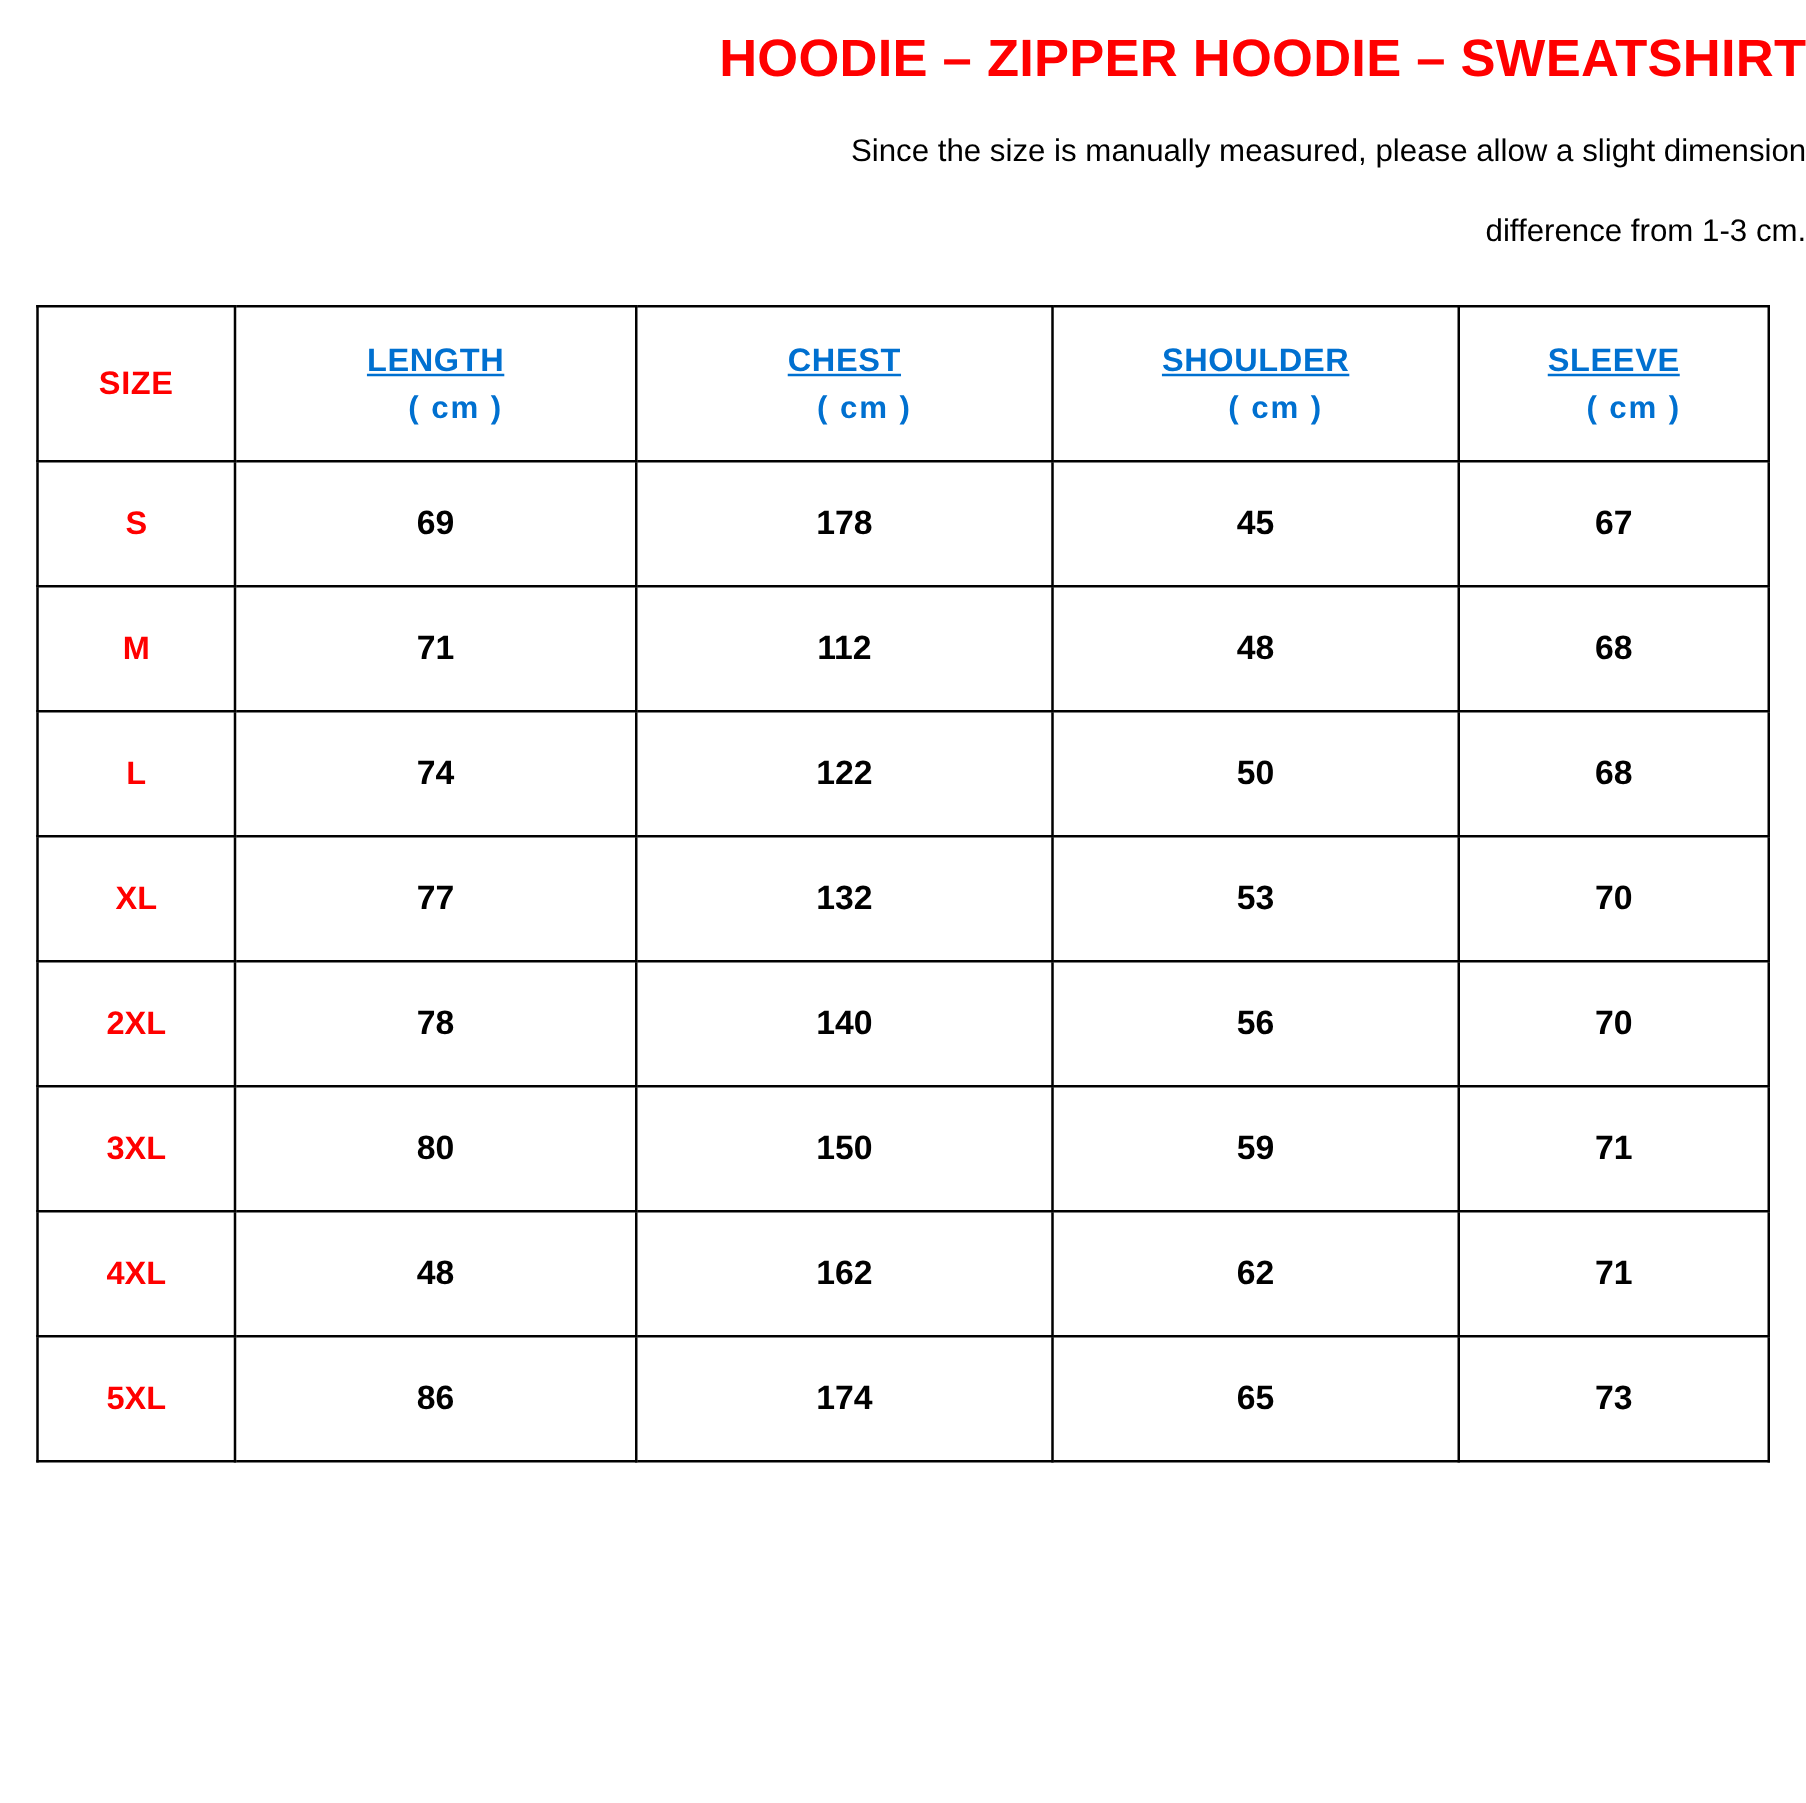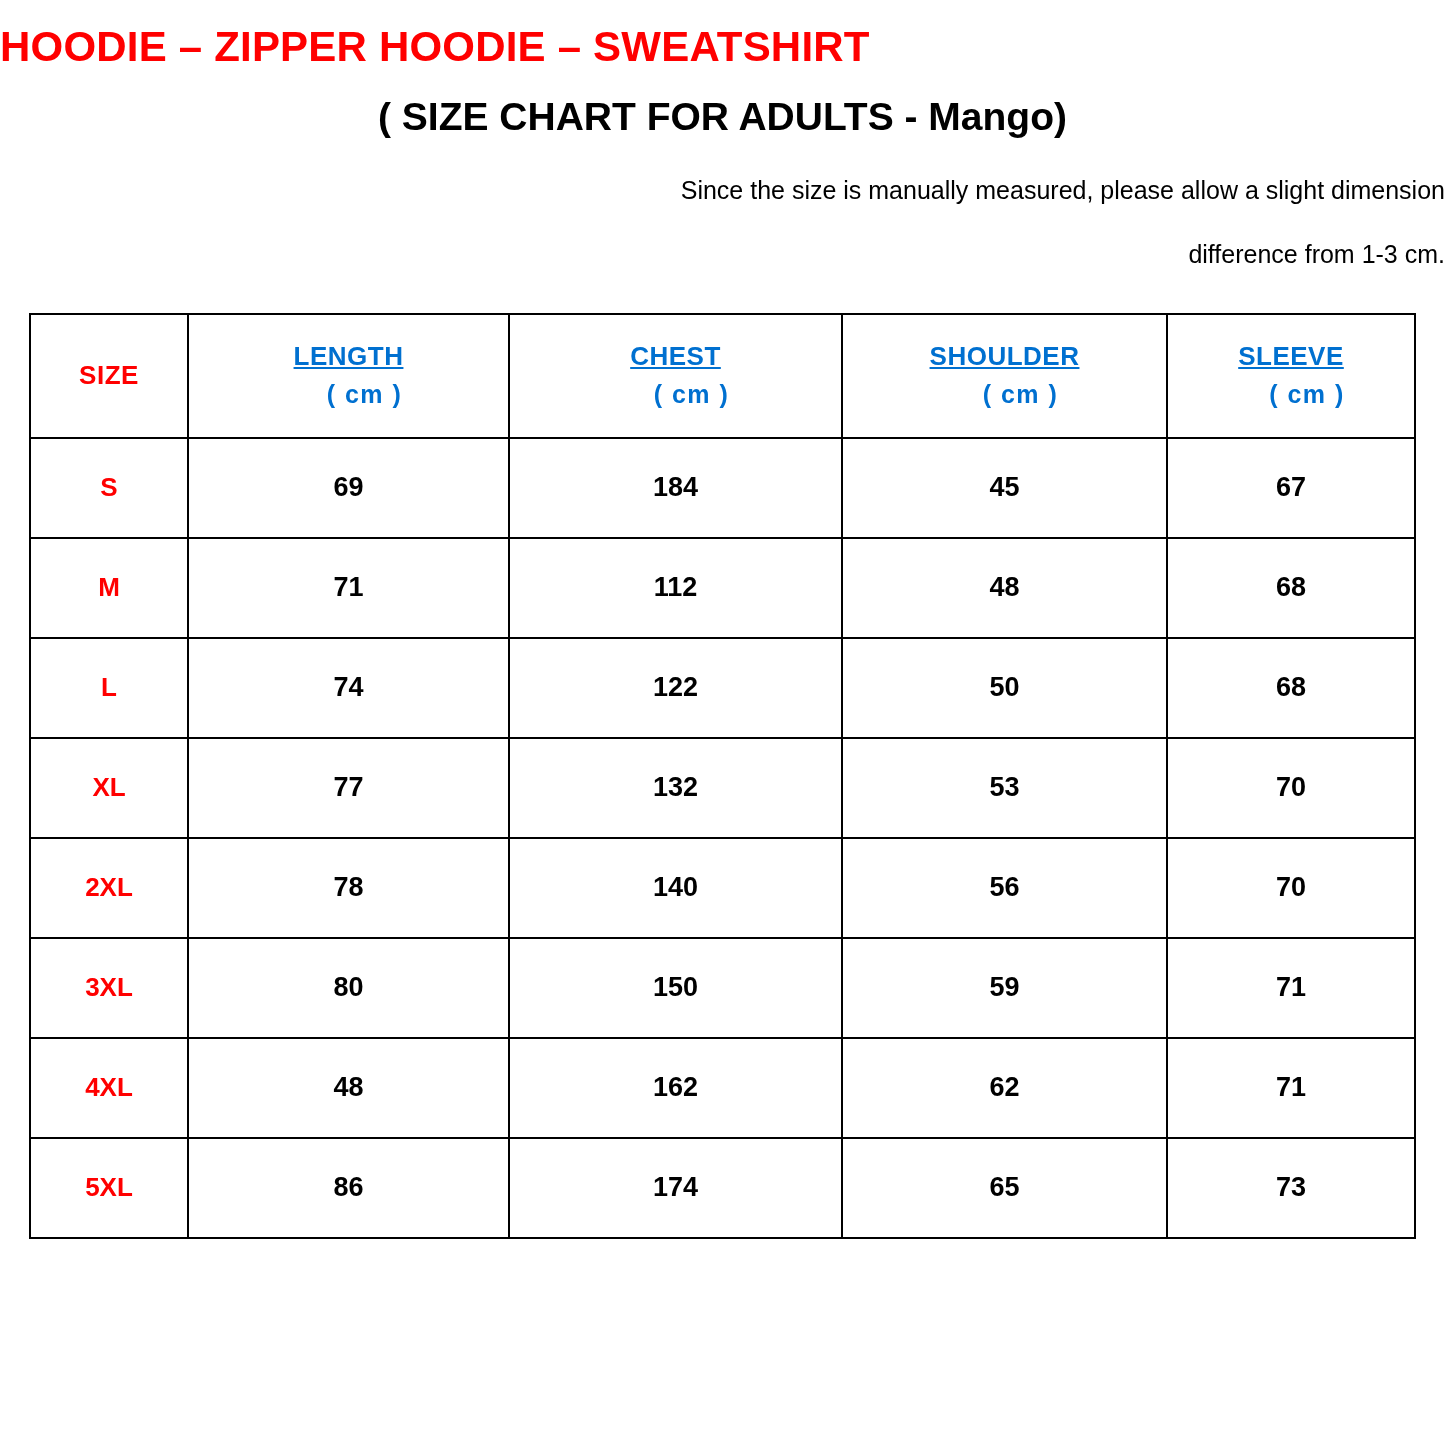--- a/index.html
+++ b/index.html
@@ -15,21 +15,21 @@
     overflow: hidden;
   }
   .page {
     width: 1445px;
     height: 1442px;
     box-sizing: border-box;
     padding: 0;
     position: relative;
   }
   .title-main {
-    text-align: left;
+    text-align: right;
     color: #ff0000;
     font-size: 42px;
     font-weight: bold;
     letter-spacing: 0.2px;
     margin: 22px 0 0 0;
     line-height: 1.2;
   }
   .title-sub {
     text-align: center;
     color: #000000;
@@ -102,21 +102,20 @@
     font-size: 26px;
     font-weight: bold;
   }
 </style>
 </head>
 <body>
 
 <div class="page">
 
   <div class="title-main">HOODIE – ZIPPER HOODIE – SWEATSHIRT</div>
-  <div class="title-sub">( SIZE CHART FOR ADULTS - Mango)</div>
   <div class="note">
     <div>Since the size is manually measured, please allow a slight dimension</div>
     <div>difference from 1-3 cm.</div>
   </div>
 
   <table class="size-chart">
     <colgroup>
       <col class="c-size">
       <col class="c-length">
       <col class="c-chest">
@@ -143,21 +142,21 @@
         <th>
           <div class="hd-label">SLEEVE</div>
           <div class="hd-unit">( cm )</div>
         </th>
       </tr>
     </thead>
     <tbody>
       <tr>
         <td class="size-cell">S</td>
         <td>69</td>
-        <td>184</td>
+        <td>178</td>
         <td>45</td>
         <td>67</td>
       </tr>
       <tr>
         <td class="size-cell">M</td>
         <td>71</td>
         <td>112</td>
         <td>48</td>
         <td>68</td>
       </tr>

